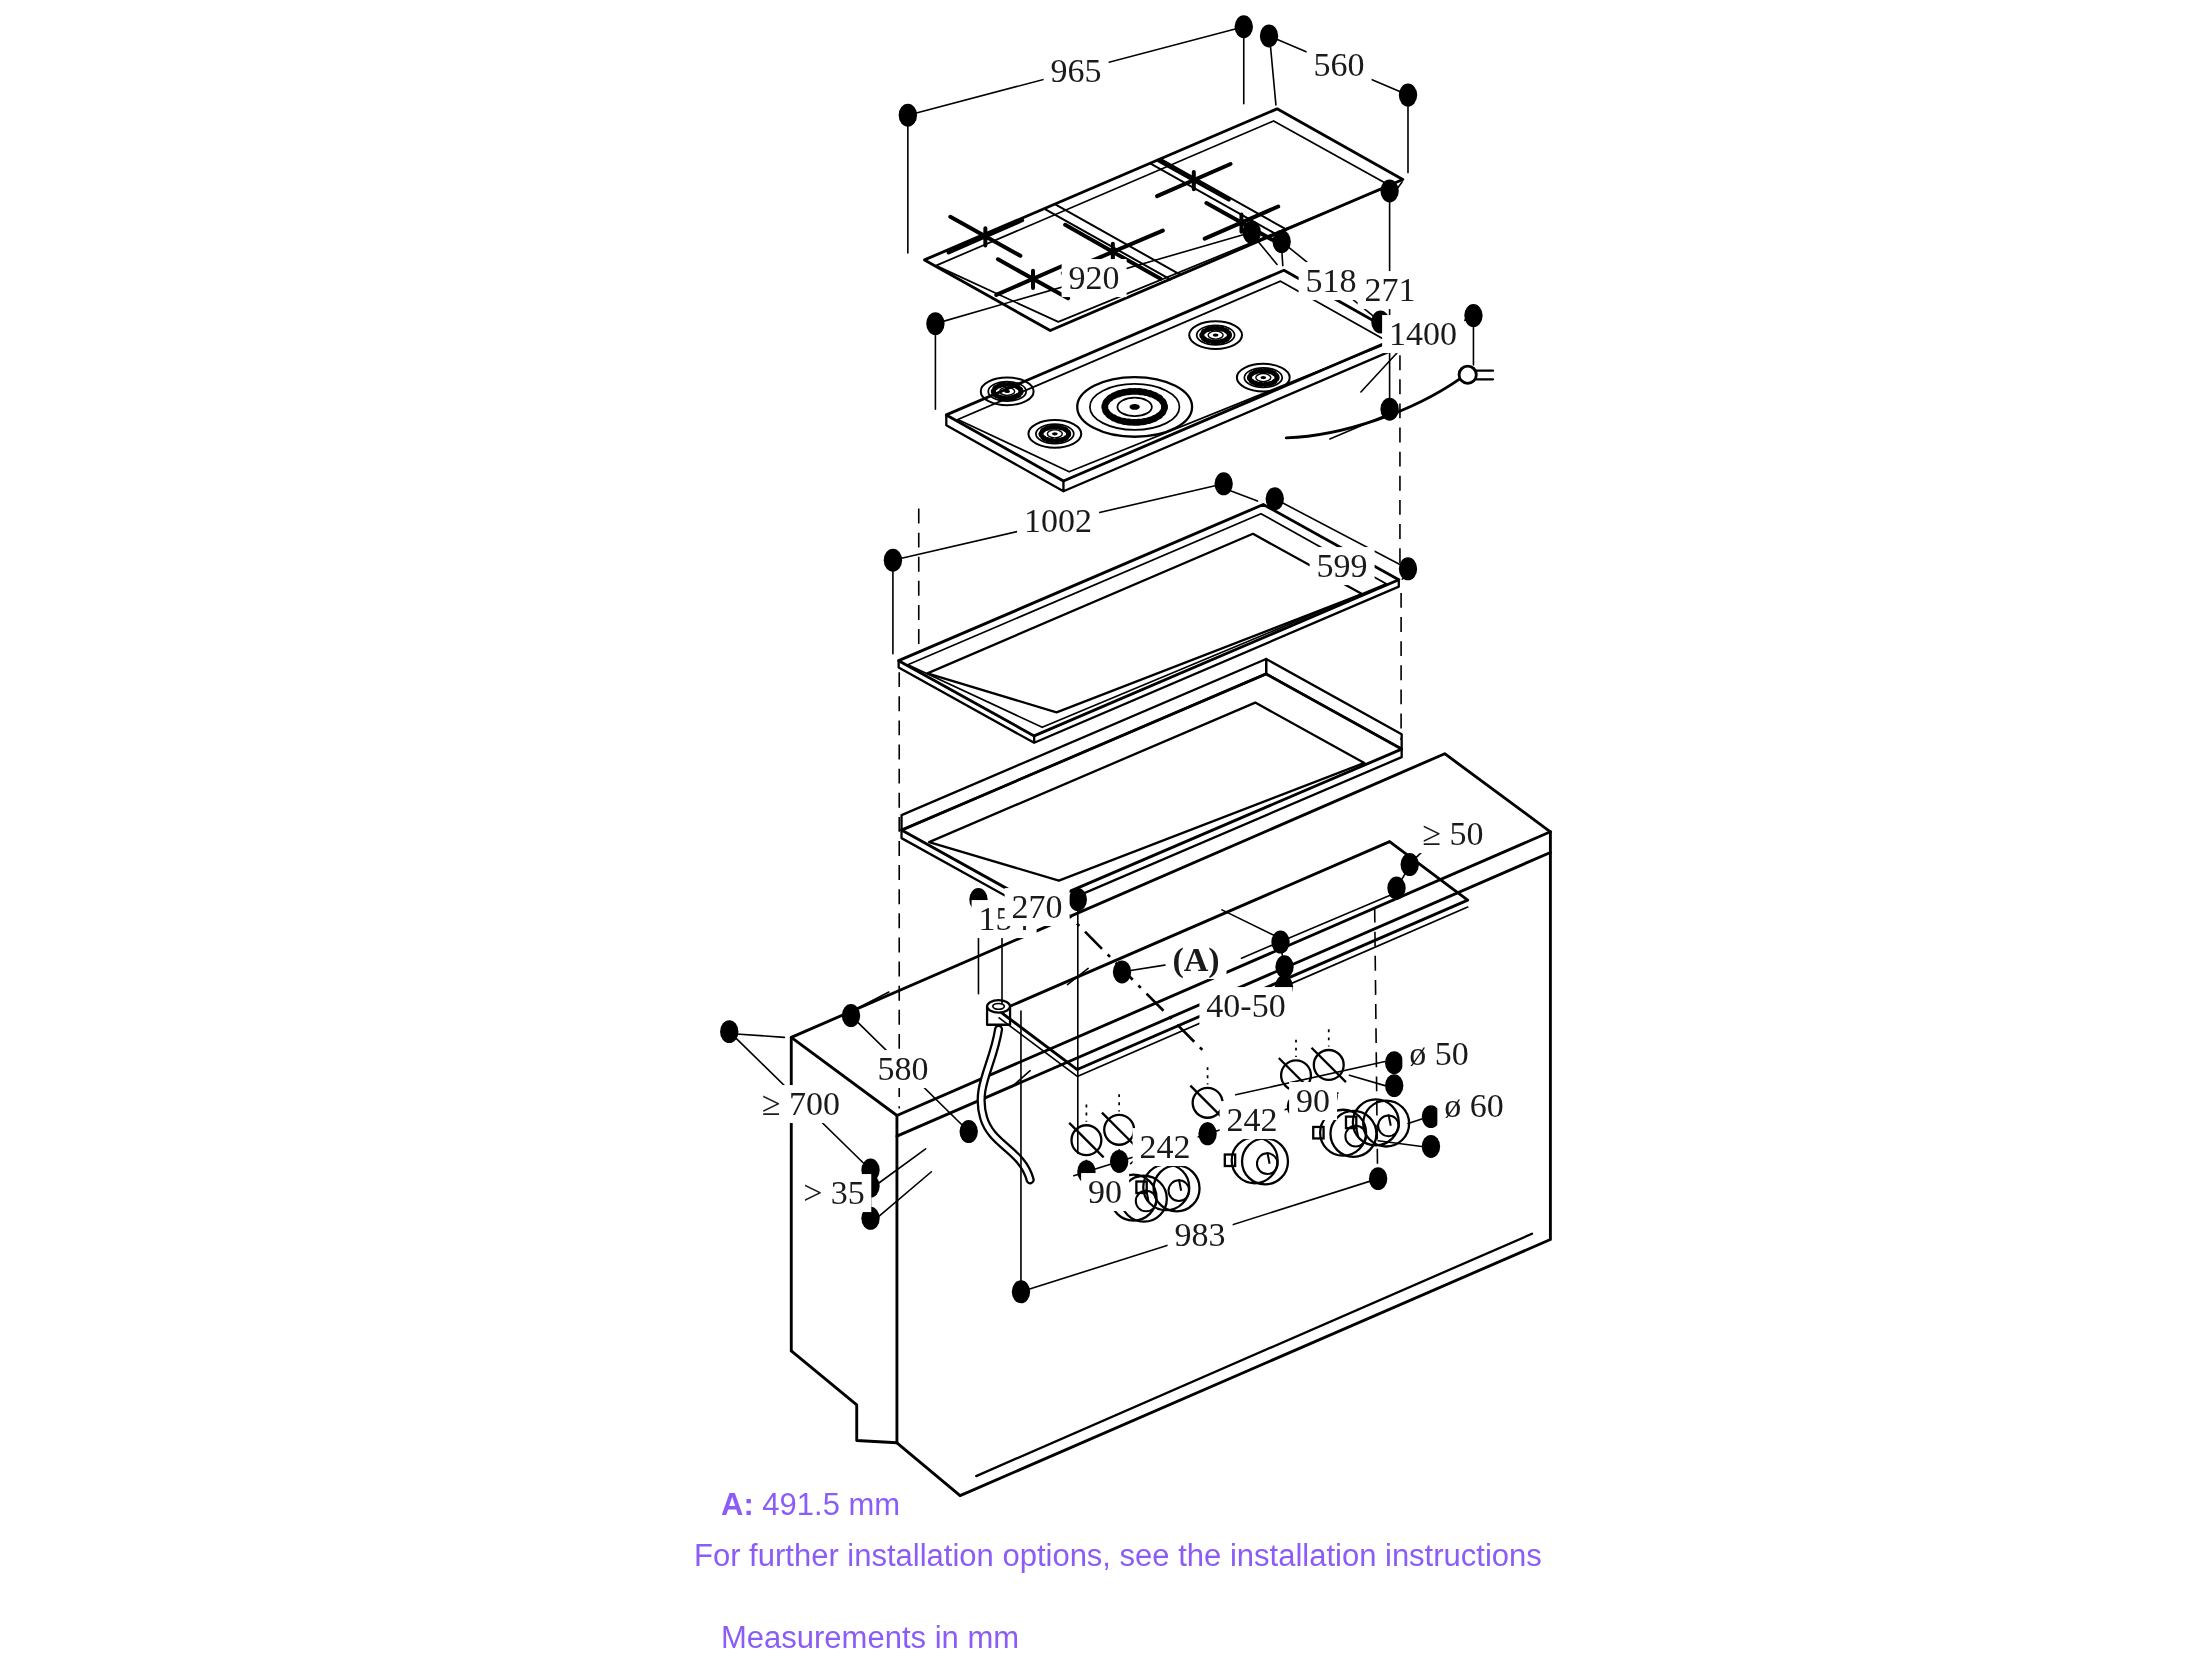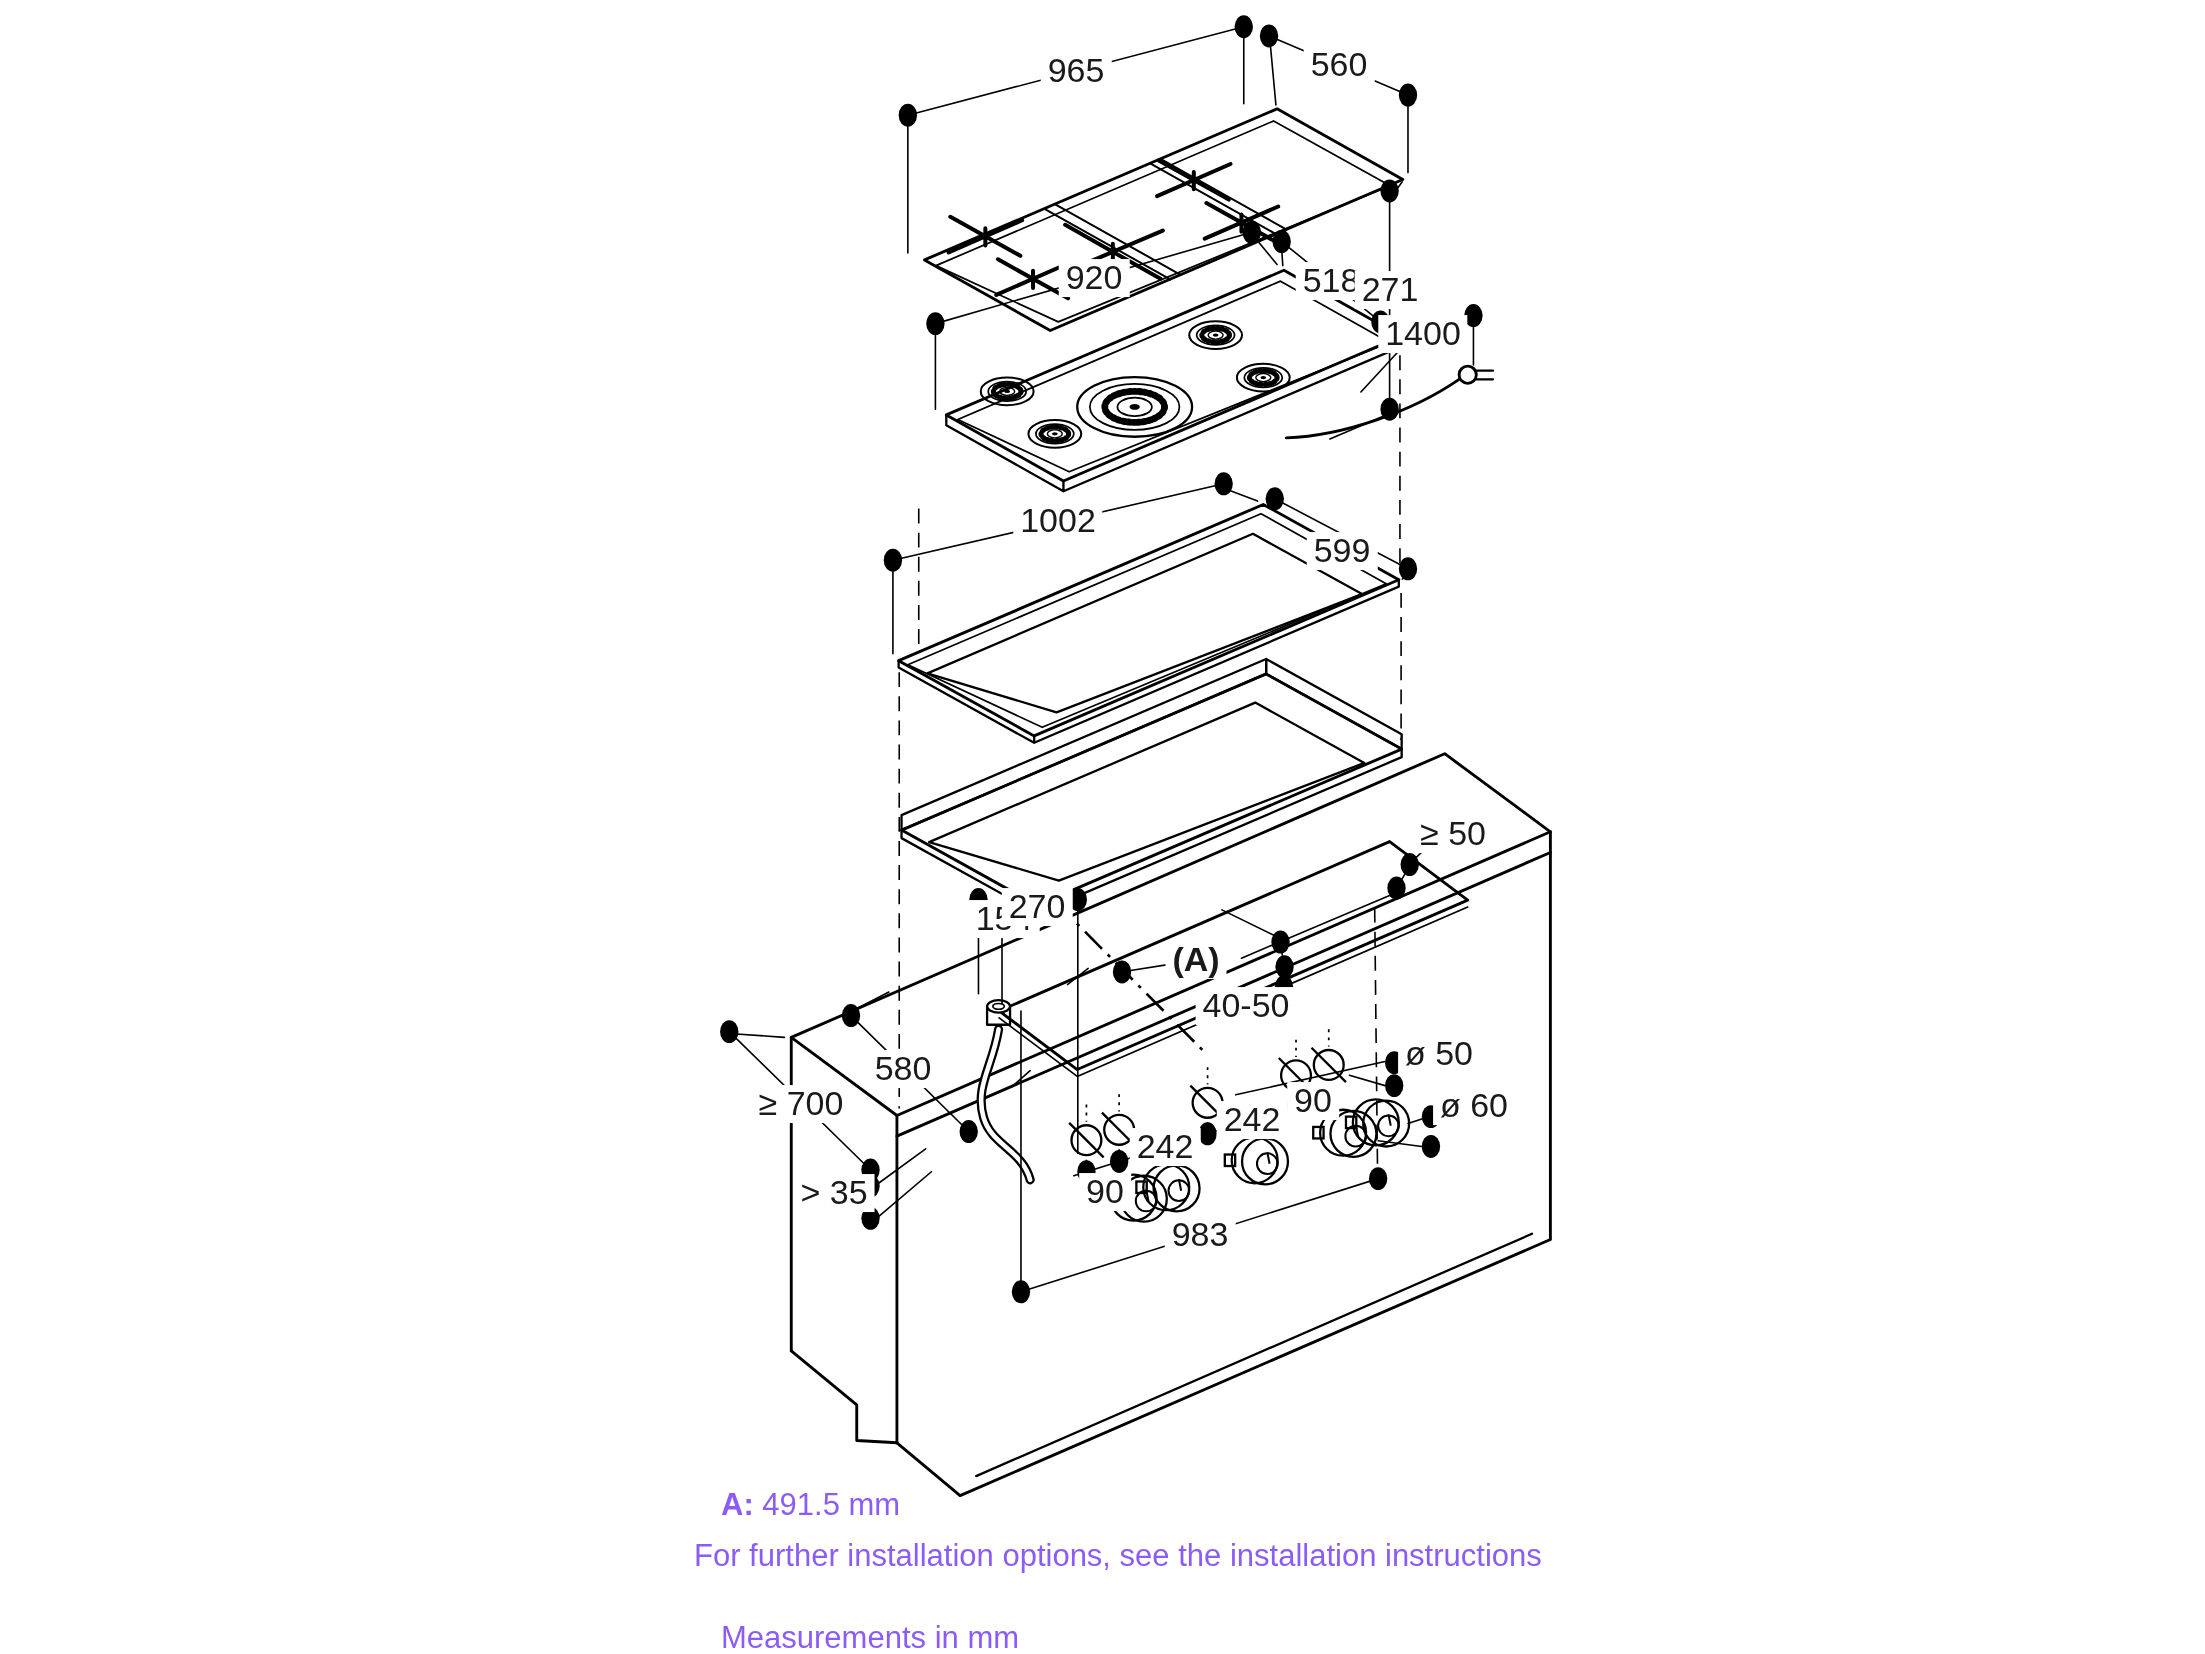--- a/index.html
+++ b/index.html
@@ -14,20 +14,21 @@
   .stage svg{position:absolute;left:0;top:0;}
   .dim{
     position:absolute;
     transform:translate(-50%,-50%);
     background:#ffffff;
     padding:1.1px 6.9px;
     font-size:34px;
     line-height:1.05;
     white-space:nowrap;
     color:#1a1a1a;
+    font-family:Liberation Serif, serif;
   }
   .dim.bold{font-weight:700;}
   .note{
     position:absolute;
     transform:translate(0,-50%);
     font-size:31px;
     white-space:nowrap;
     color:#8b5cf6;
   }
   .note b{font-weight:700;}
@@ -243,21 +244,21 @@
   </g>
 </svg>
 
 <div class="dim" style="left:1076px;top:71px">965</div>
 <div class="dim" style="left:1339px;top:65px">560</div>
 <div class="dim" style="left:1094px;top:278px">920</div>
 <div class="dim" style="left:1331px;top:281px">518</div>
 <div class="dim" style="left:1390px;top:290px">271</div>
 <div class="dim" style="left:1423px;top:334px">1400</div>
 <div class="dim" style="left:1058px;top:521px">1002</div>
-<div class="dim" style="left:1342px;top:551px">599</div>
+<div class="dim" style="left:1342px;top:566px">599</div>
 <div class="dim" style="left:1453px;top:834px">≥ 50</div>
 <div class="dim" style="left:1004px;top:919px">154</div>
 <div class="dim" style="left:1037px;top:907px">270</div>
 <div class="dim bold" style="left:1196px;top:960px">(A)</div>
 <div class="dim" style="left:1246px;top:1006px">40-50</div>
 <div class="dim" style="left:903px;top:1069px">580</div>
 <div class="dim" style="left:801px;top:1104px">≥ 700</div>
 <div class="dim" style="left:834px;top:1193px">&gt; 35</div>
 <div class="dim" style="left:1439px;top:1054px">ø 50</div>
 <div class="dim" style="left:1474px;top:1106px">ø 60</div>

